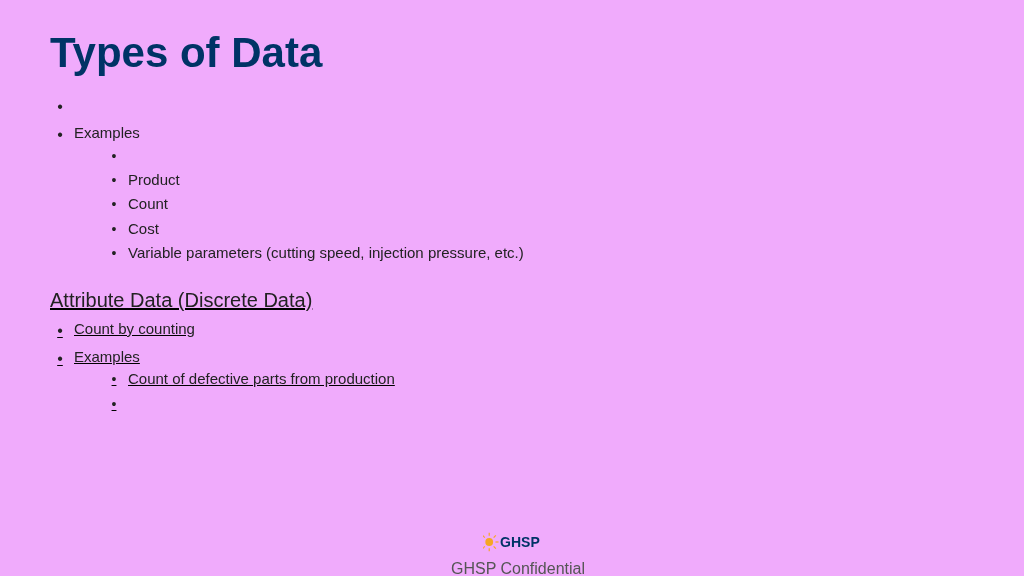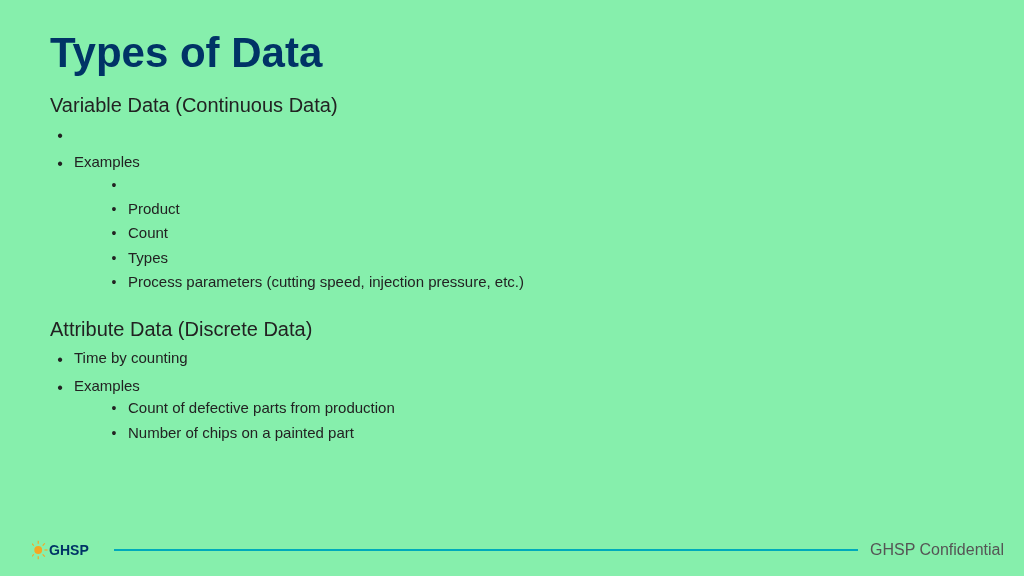--- a/index.html
+++ b/index.html
@@ -13,21 +13,21 @@
       height: 576px;
       background: #ffffff;
       font-family: Arial, Helvetica, sans-serif;
       overflow: hidden;
       position: relative;
     }
 
     .slide {
       width: 1024px;
       height: 576px;
-      background: #86efac;
+      background: #f0abfc;
       padding: 30px 50px 60px 50px;
       position: relative;
     }
 
     .slide-title {
       font-size: 42px;
       font-weight: 900;
       color: #003366;
       margin-bottom: 18px;
       line-height: 1.1;
@@ -85,31 +85,33 @@
       min-width: 20px;
       text-align: center;
       font-size: 14px;
       margin-right: 4px;
       margin-top: 1px;
       color: #222222;
     }
 
     .section-gap {
       margin-top: 22px;
+      text-decoration: underline;
     }
 
     .footer {
       position: absolute;
       bottom: 0;
       left: 0;
       right: 0;
       height: 52px;
       display: flex;
       align-items: center;
       padding: 0 20px 0 32px;
+      flex-direction: column;
     }
 
     .footer-logo {
       display: flex;
       align-items: center;
       gap: 6px;
     }
 
     .footer-line {
       flex: 1;
@@ -133,21 +135,20 @@
 </head>
 <body>
 
 <div class="slide">
 
   <h1 class="slide-title">Types of Data</h1>
 
   <div>
 
     <div>
-      <h2 class="section-heading">Variable Data (Continuous Data)</h2>
 
       <ul class="bullet-list">
         <li>
           <span class="bullet-dot">•</span>
         </li>
         <li>
           <span class="bullet-dot">•</span>
           <div>
             <span>Examples</span>
             <ul class="sub-bullet-list">
@@ -157,52 +158,51 @@
               <li>
                 <span class="bullet-dot">•</span>
                 <span>Product</span>
               </li>
               <li>
                 <span class="bullet-dot">•</span>
                 <span>Count</span>
               </li>
               <li>
                 <span class="bullet-dot">•</span>
-                <span>Types</span>
-              </li>
-              <li>
-                <span class="bullet-dot">•</span>
-                <span>Process parameters (cutting speed, injection pressure, etc.)</span>
+                <span>Cost</span>
+              </li>
+              <li>
+                <span class="bullet-dot">•</span>
+                <span>Variable parameters (cutting speed, injection pressure, etc.)</span>
               </li>
             </ul>
           </div>
         </li>
       </ul>
     </div>
 
     <div class="section-gap">
       <h2 class="section-heading">Attribute Data (Discrete Data)</h2>
 
       <ul class="bullet-list">
         <li>
           <span class="bullet-dot">•</span>
-          <span>Time by counting</span>
+          <span>Count by counting</span>
         </li>
         <li>
           <span class="bullet-dot">•</span>
           <div>
             <span>Examples</span>
             <ul class="sub-bullet-list">
               <li>
                 <span class="bullet-dot">•</span>
                 <span>Count of defective parts from production</span>
               </li>
               <li>
                 <span class="bullet-dot">•</span>
-                <span>Number of chips on a painted part</span>
               </li>
             </ul>
           </div>
         </li>
       </ul>
     </div>
 
   </div>
 
   <div class="footer">

